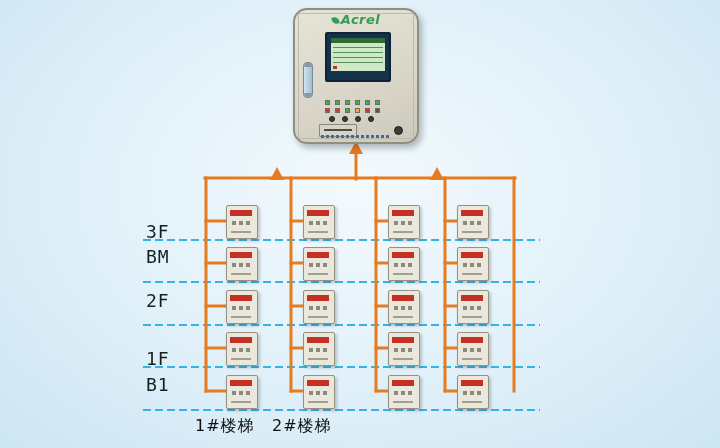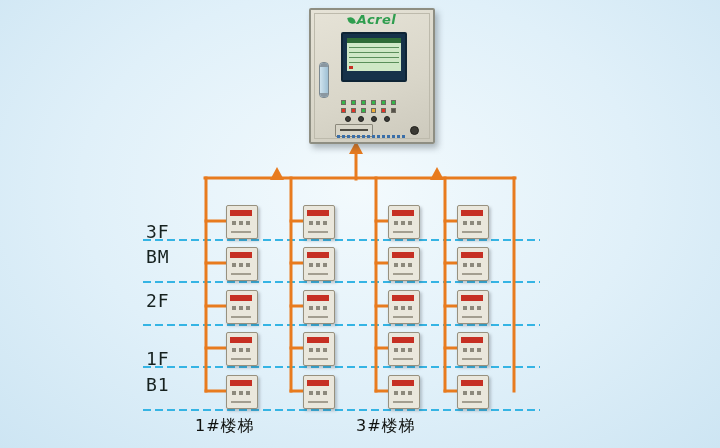--- a/index.html
+++ b/index.html
@@ -25,23 +25,23 @@
       linear-gradient(#8d897c,#8d897c),
       linear-gradient(#8d897c,#8d897c),
       linear-gradient(#a39e90,#a39e90);
     background-repeat:no-repeat;
     background-size:22px 6px,4px 4px,4px 4px,4px 4px,20px 2px;
     background-position:3px 4px,5px 15px,12px 15px,19px 15px,4px 25px;
   }
 
   
   .cabinet{
-    position:absolute;left:309px;top:8px;width:122px;height:132px;z-index:3;
+    position:absolute;left:293px;top:8px;width:122px;height:132px;z-index:3;
     background:linear-gradient(160deg,#e6e3d7 0%,#d9d6c9 60%,#ccc9bc 100%);
-    border:2px solid #8e8e82;border-radius:2px;
+    border:2px solid #8e8e82;border-radius:14px;
     box-shadow:3px 4px 6px rgba(50,60,70,.35);
   }
   .cabinet-inner{position:absolute;left:3px;top:3px;right:3px;bottom:3px;border:1px solid #bdbaac;pointer-events:none;}
   .brand{
     position:absolute;left:0;top:2px;width:100%;text-align:center;
     color:#2f9e4f;font-style:italic;font-weight:bold;font-size:13px;letter-spacing:.5px;
   }
   .brand .leaf{display:inline-block;width:7px;height:7px;background:#2f9e4f;border-radius:0 70% 0 70%;margin-right:2px;transform:rotate(-15deg);}
   .screen{
     position:absolute;left:30px;top:22px;width:62px;height:46px;
@@ -211,16 +211,16 @@
     </div>
 
   <div class="labels">
     <div class="floor-label" style="top:221px">3F</div>
     <div class="floor-label" style="top:246px">BM</div>
     <div class="floor-label" style="top:290px">2F</div>
     <div class="floor-label" style="top:348px">1F</div>
     <div class="floor-label" style="top:374px">B1</div>
 
     <div class="stair-label" style="left:195px">1#楼梯</div>
-    <div class="stair-label" style="left:356px">3#楼梯</div>
+    <div class="stair-label" style="left:272px">2#楼梯</div>
   </div>
 
 </div>
 
 </body></html>

